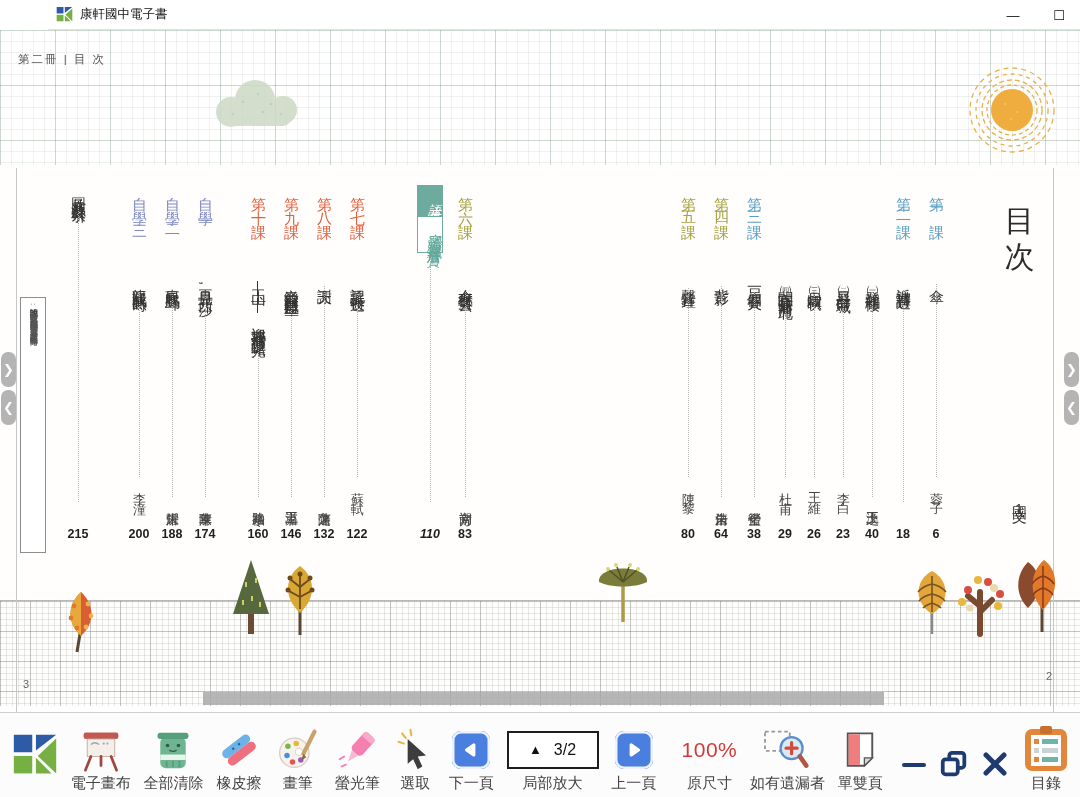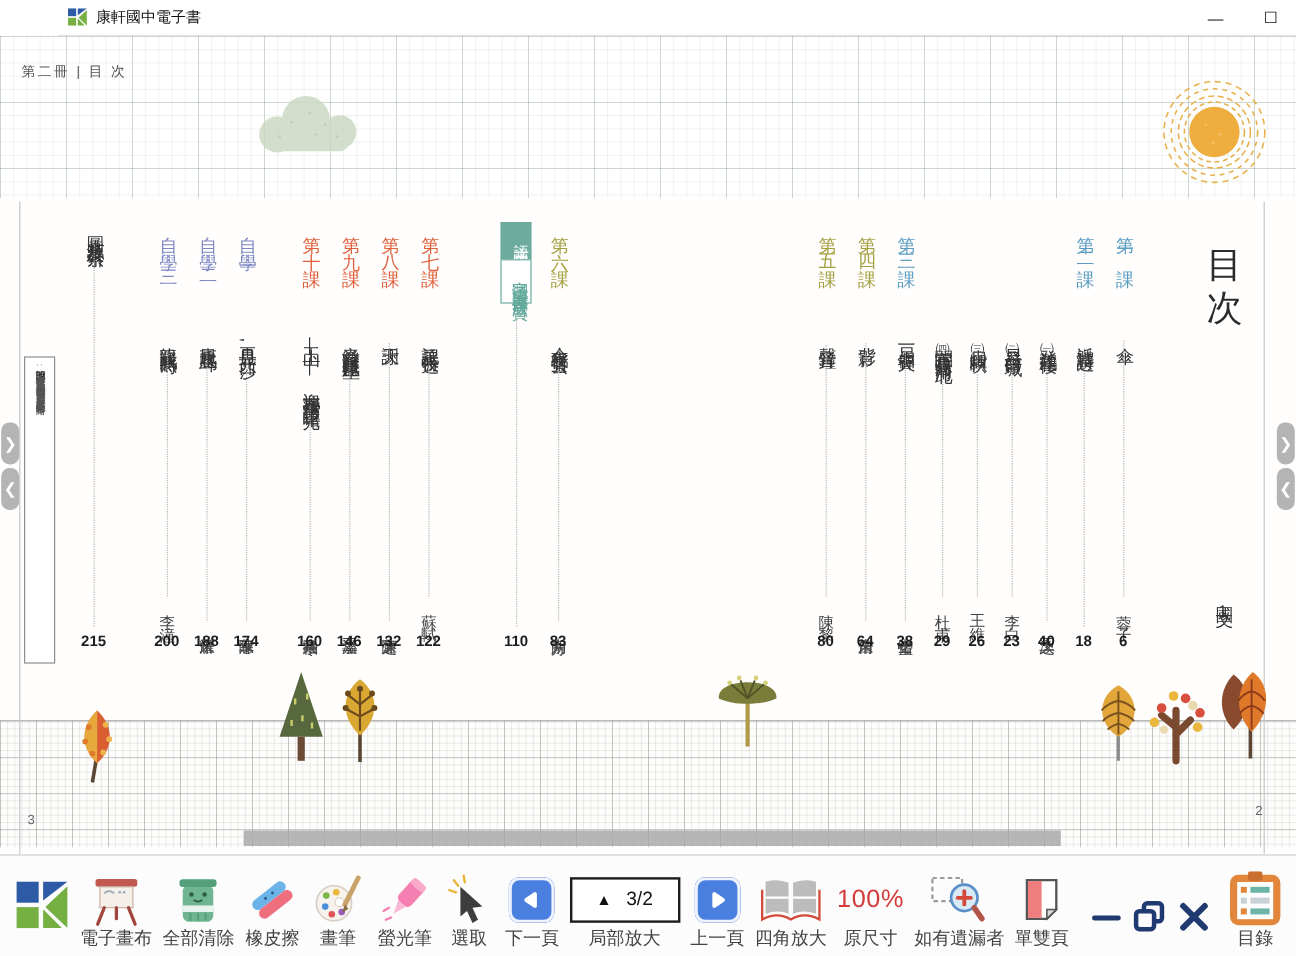--- a/index.html
+++ b/index.html
@@ -38,30 +38,30 @@
   #breadcrumb { position:absolute; left:18px; top:22px; font-size:11.5px; color:#555; letter-spacing:2px; }
 
   
   .folio { position:absolute; font-size:11px; color:#666; }
   .toc-page { position:absolute; top:155px; height:356px; display:flex; flex-direction:row-reverse;
               gap:7px; align-items:stretch; }
   #toc-right { right:40px; }
   #toc-left  { right:602px; }
   .toc-col { display:flex; flex-direction:column; align-items:center; width:26px; flex:none; }
   .toc-col.sub { width:22px; }
-  .toc-col.grp { width:30px; }
+  .toc-col.grp { width:30px;font-style:italic; }
   .col-label { writing-mode:vertical-rl; font-size:15px; letter-spacing:14px; height:92px; flex:none; }
   .spacer92 { height:92px; flex:none; }
   .c-blue{color:#5b9dc2} .c-olive{color:#a5a041} .c-red{color:#e0613e} .c-purple{color:#7e88c2}
   .col-title { writing-mode:vertical-rl; font-size:15px; color:#333; letter-spacing:2px; flex:none; max-height:250px; }
   .sub-num { font-size:12px; color:#333; }
   .leader { flex:1 1 8px; width:0; border-left:1.5px dotted #b3b3b3; margin:5px 0; min-height:6px; }
   .col-author { writing-mode:vertical-rl; font-size:13px; color:#444; flex:none; margin-bottom:5px; }
   .col-author.a2 { letter-spacing:10px; }
-  .col-page { font-size:12.5px; font-weight:bold; color:#1e1e1e; flex:none; }
+  .col-page { font-size:12.5px; font-weight:bold; color:#1e1e1e; flex:none;margin-top:20px; }
   .badge { writing-mode:vertical-rl; background:#6cab9e; color:#fff; font-size:13px; letter-spacing:3px;
            padding:8px 0; width:26px; text-align:center; flex:none; }
   .boxed-title { writing-mode:vertical-rl; border:1px solid #6cab9e; color:#5fa89a; background:#fff;
                  font-size:13.5px; letter-spacing:2.5px; padding:6px 0; width:26px; text-align:center; flex:none; }
   
   .title-col { display:flex; flex-direction:column; align-items:center; width:42px; margin-left:42px;
                padding-bottom:24px; flex:none; }
   .big-title { writing-mode:vertical-rl; font-size:30px; letter-spacing:34px; color:#2b2b2b; }
   .title-spacer { flex:1; }
   .subtitle { display:flex; flex-direction:column; align-items:center; gap:3px; }
@@ -579,32 +579,20 @@
           <div class="nav-btn">
         <svg width="22" height="22" viewBox="0 0 40 40">
               <polygon points="15,11 15,29 28,20" fill="#fff" stroke="#fff" stroke-width="6" stroke-linejoin="round"></polygon>
             </svg>
       </div>
         </div>
       <div class="tb-label">上一頁</div>
     </div>
       <div class="tb-sp"></div>
 
-    <div class="tb-item">
-      <div class="tb-icon">
-          <svg width="56" height="42" viewBox="0 0 58 44">
-        <path d="M4 13 L4 39 Q17 32 29 39 Q41 32 54 39 L54 13" stroke="#d44a3a" stroke-width="2" fill="none"></path>
-        <path d="M7 6 Q18 3 27 7 L27 34 Q18 30 7 34 Z" fill="#bcbcbc"></path>
-        <path d="M51 6 Q40 3 31 7 L31 34 Q40 30 51 34 Z" fill="#bcbcbc"></path>
-        <line x1="7" y1="20" x2="27" y2="20" stroke="#fff" stroke-width="2"></line>
-        <line x1="31" y1="20" x2="51" y2="20" stroke="#fff" stroke-width="2"></line>
-      </svg>
-        </div>
-      <div class="tb-label">四角放大</div>
-    </div>
       <div class="tb-sp"></div>
 
     <div class="tb-item">
       <div class="tb-icon">
           <span class="pct">100%</span>
         </div>
       <div class="tb-label">原尺寸</div>
     </div>
       <div class="tb-sp"></div>
 

